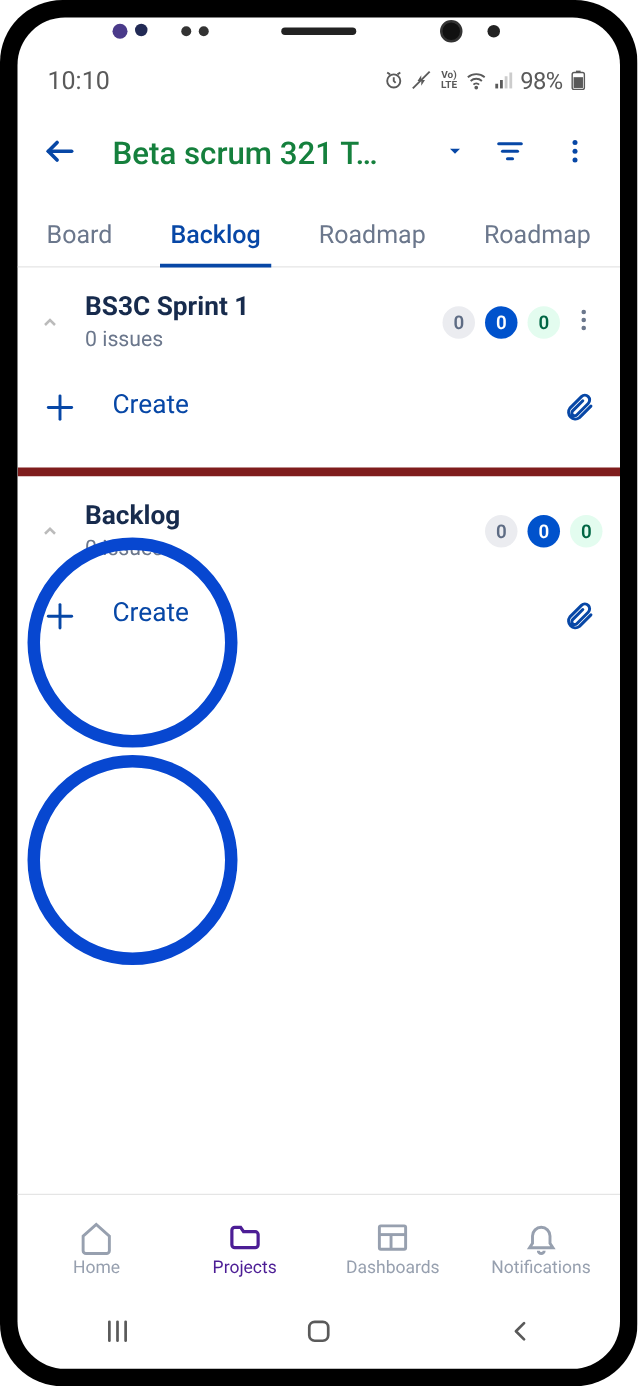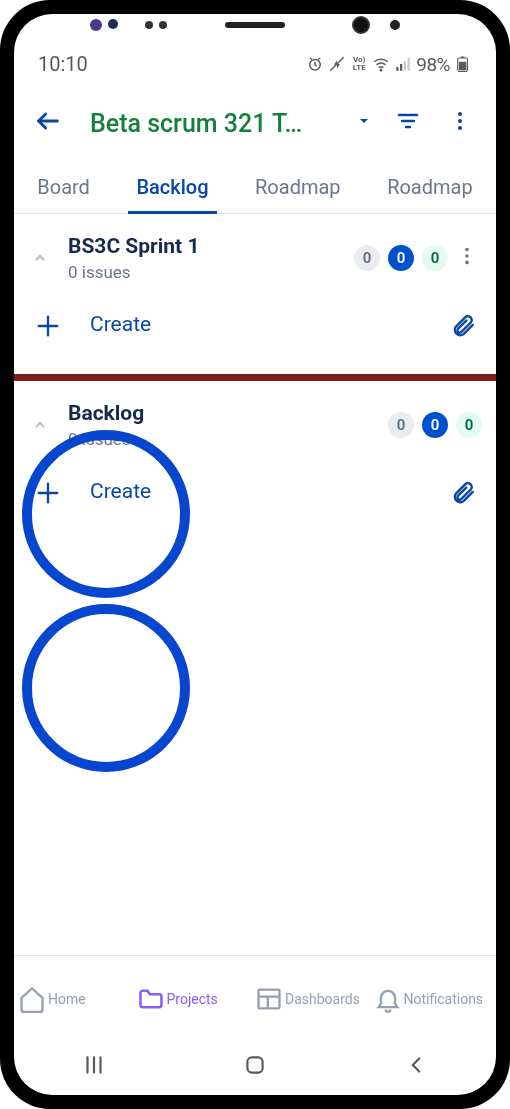--- a/index.html
+++ b/index.html
@@ -170,28 +170,28 @@
     .bottom-nav {
       height: 80px;
       border-top: 1px solid #e5e5e5;
       display: flex;
       justify-content: space-around;
       align-items: center;
       padding: 6px 4px 0 4px;
     }
     .nav-item {
       display: flex;
-      flex-direction: row;
+      flex-direction: column;
       align-items: center;
       gap: 2px;
       color: #97a0af;
       font-size: 14px;
       flex: 1;
     }
-    .nav-item.active { color: #8b5cf6; }
+    .nav-item.active { color: #4c1d95; }
     .nav-item svg { width: 28px; height: 28px; }
     
     .sys-nav {
       height: 60px;
       display: flex;
       justify-content: space-around;
       align-items: center;
       color: #5a5a5a;
     }
     .sys-nav .btn { width: 30px; height: 30px; display:flex; align-items:center; justify-content:center;}

